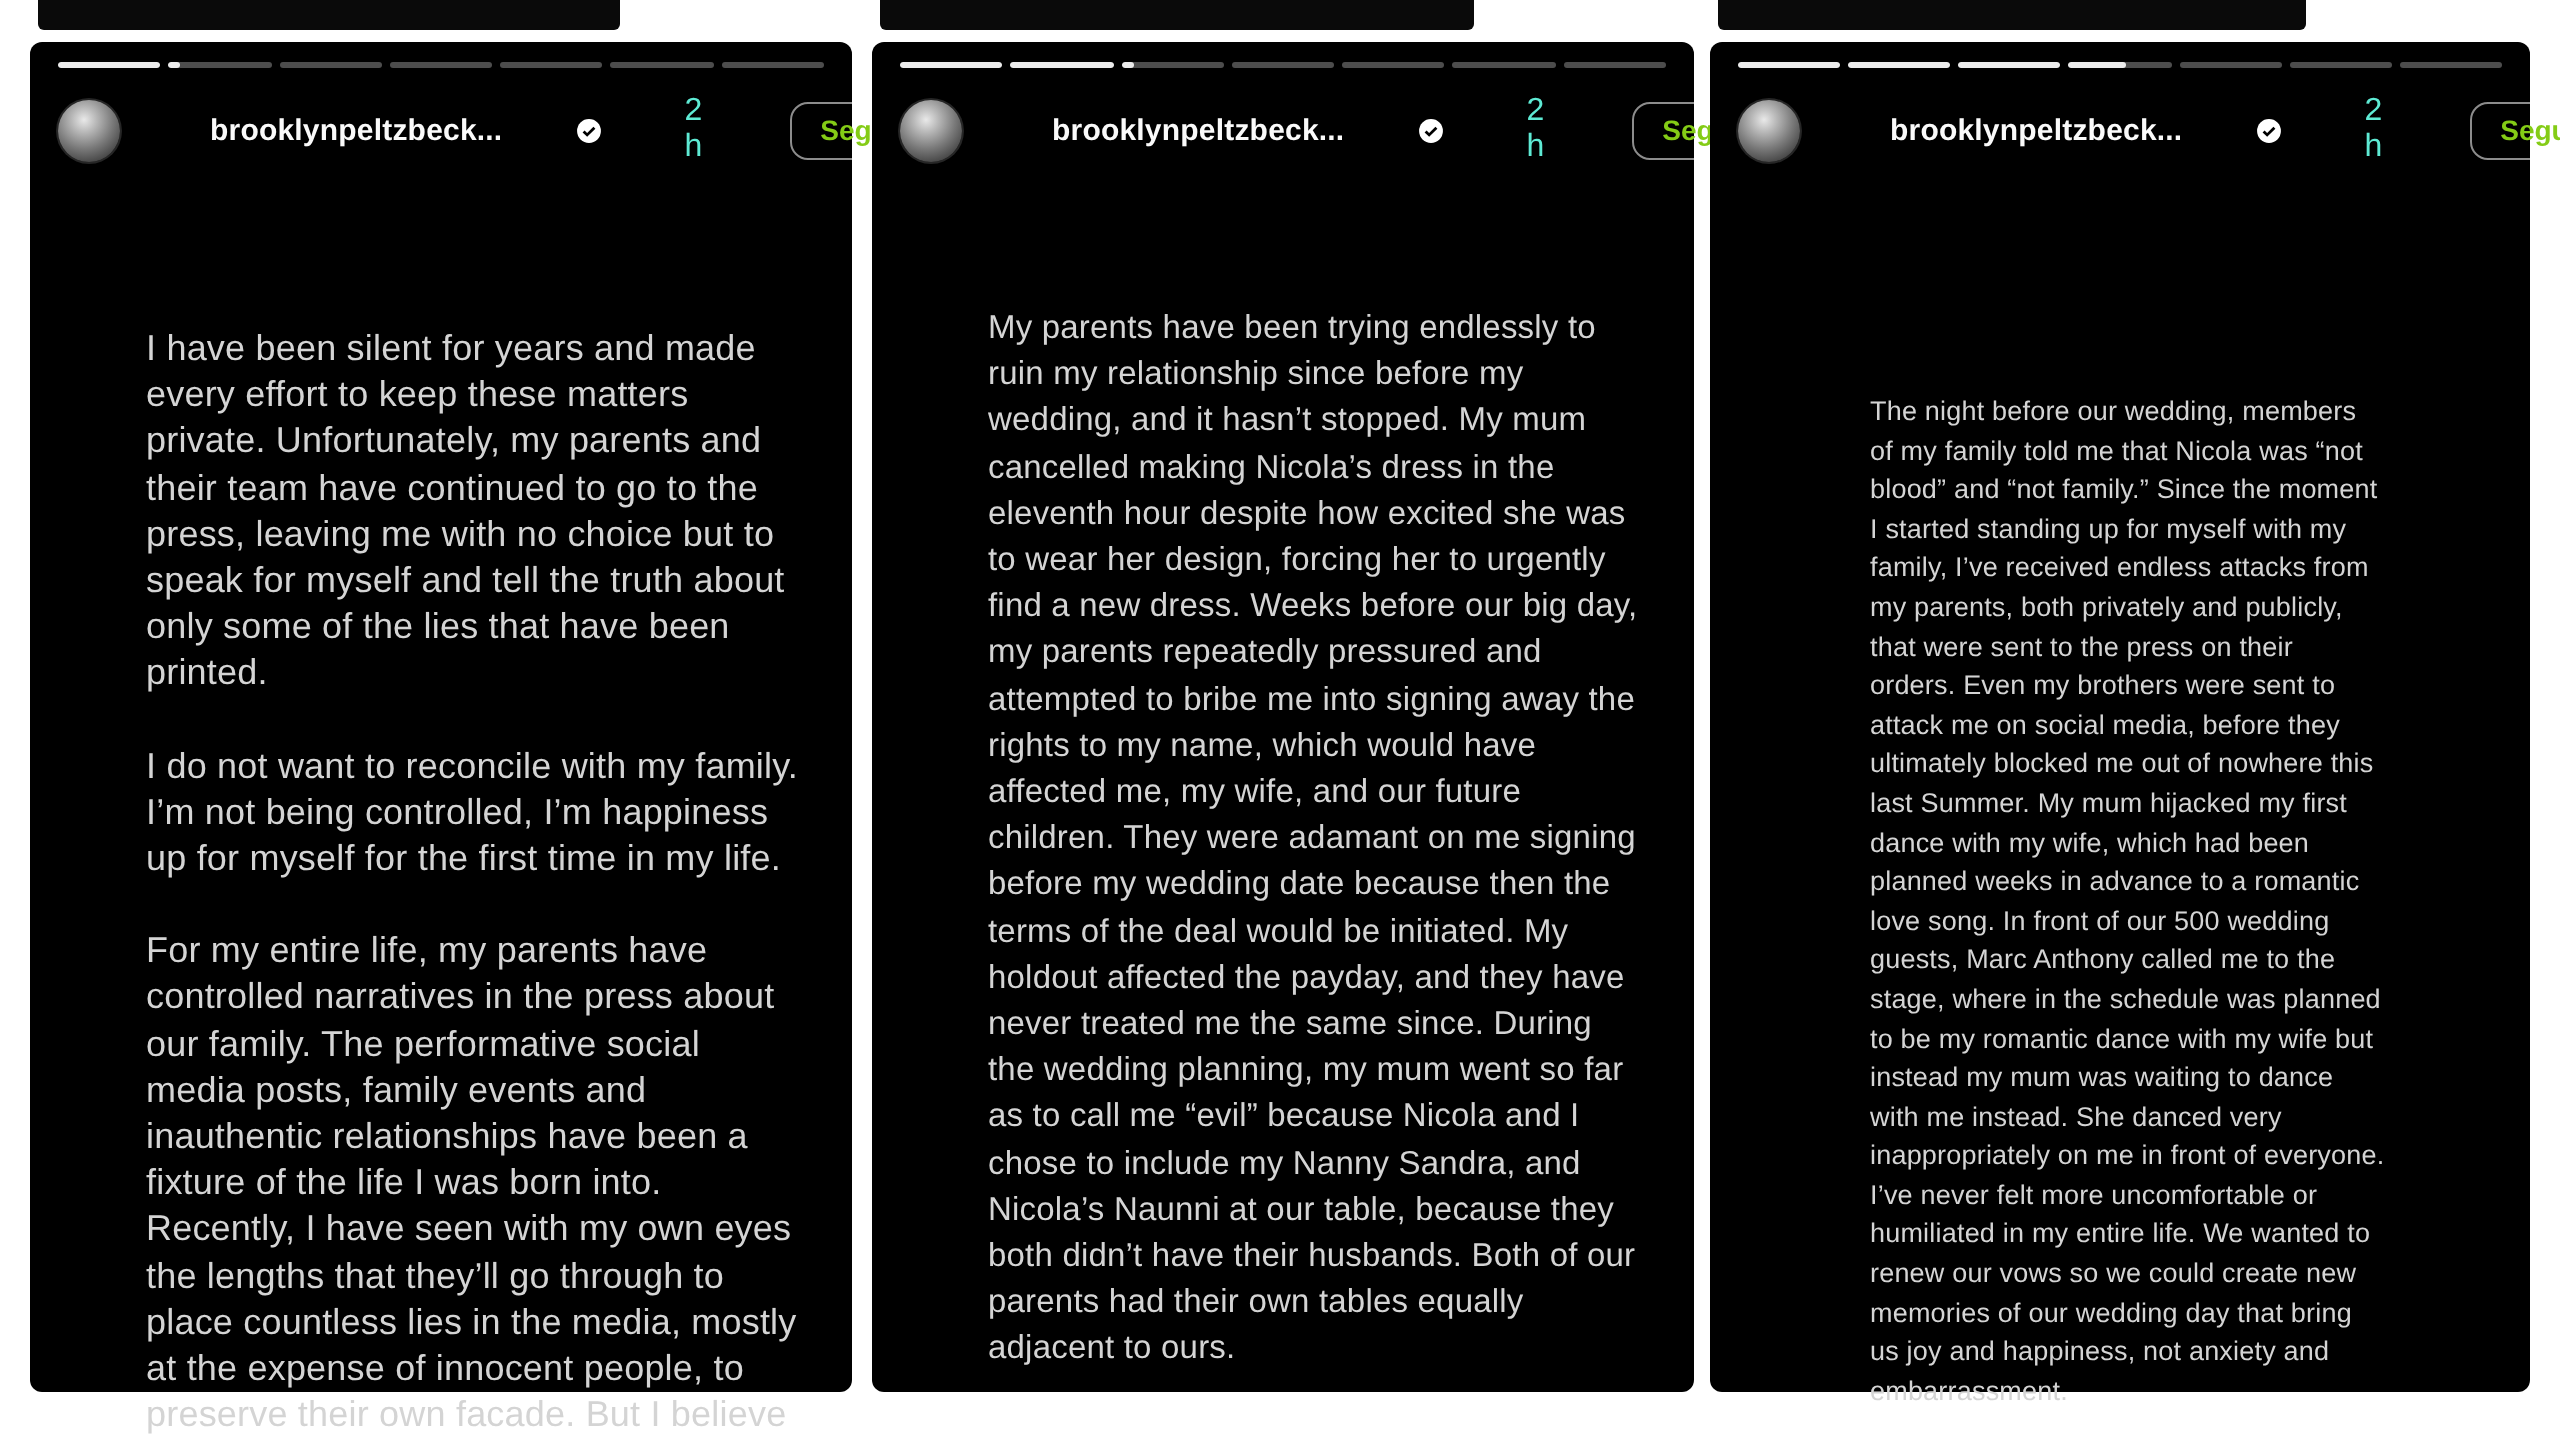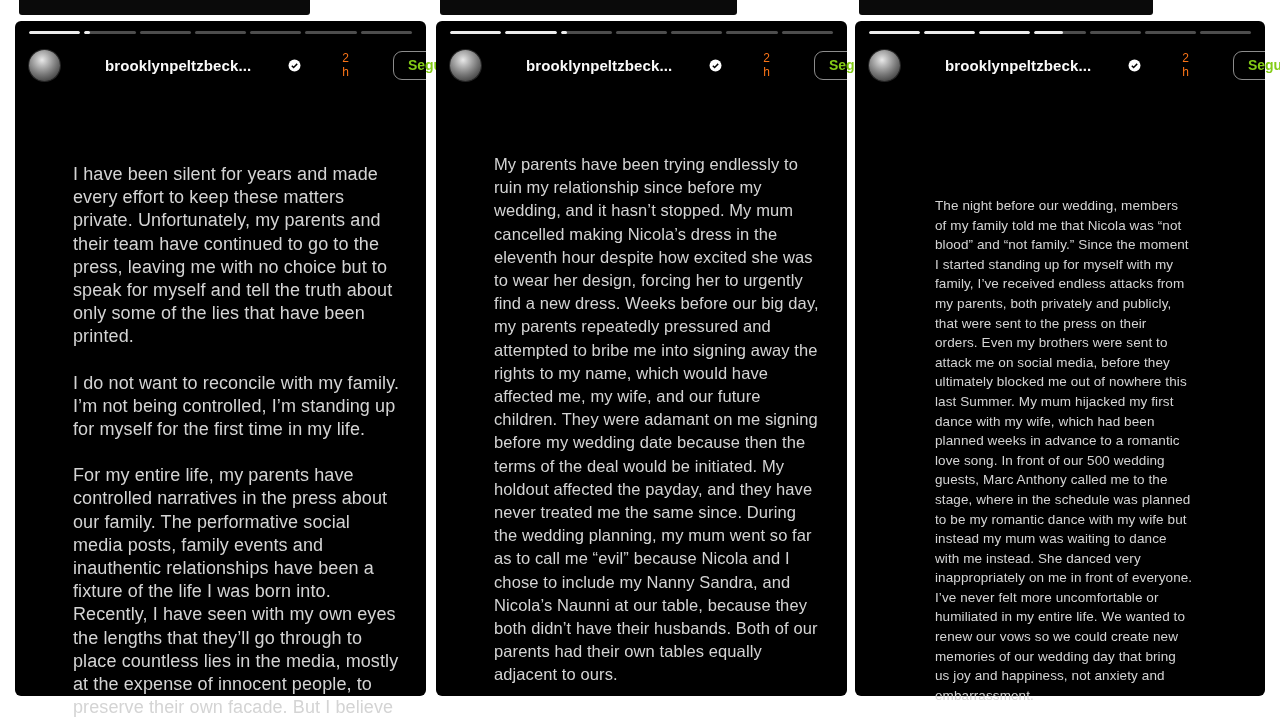--- a/index.html
+++ b/index.html
@@ -20,21 +20,21 @@
   .seg { flex:1; height:3px; background:#4d4d4d; border-radius:2px; overflow:hidden; }
   .seg-fill { height:100%; background:#ececec; border-radius:2px; }
   .header { position:absolute; top:24px; left:14px; right:11px; height:40px; display:flex; align-items:center;gap:32px; }
   .avatar {
     width:31px; height:31px; border-radius:50%; flex:none;
     background:radial-gradient(circle at 42% 32%, #e9e9e9 0%, #b9b9b9 22%, #7a7a7a 52%, #2c2c2c 92%);
     box-shadow:0 0 0 1px rgba(255,255,255,0.15);
   }
   .username { margin-left:13px; color:#fafafa; font-size:15px; font-weight:700; letter-spacing:.1px; white-space:nowrap; }
   .badge { margin-left:5px; width:13px; height:13px; flex:none; }
-  .time { margin-left:9px; color:#f97316; font-size:12px; }
+  .time { margin-left:9px; color:#5eead4; font-size:16px; }
   .follow {
     margin-left:12px; padding:5px 14px 6px 14px; background:transparent;
     border:1px solid rgba(255,255,255,0.55); border-radius:9px;
     color:#84cc16; font-size:14px; font-weight:700; cursor:pointer;
     font-family:inherit; white-space:nowrap;
   }
   .spacer { flex:1; }
   .dots { display:flex; gap:3.5px; align-items:center; cursor:pointer; padding:6px 2px; }
   .dot { width:3.5px; height:3.5px; border-radius:50%; background:#fff; }
   .close { margin-left:20px; cursor:pointer; display:flex; align-items:center; }
@@ -91,21 +91,21 @@
         <div class="dot"></div>
       </div>
     <div class="close">
         <svg width="23" height="23" viewBox="0 0 24 24">
           <path d="M5 5l14 14M19 5L5 19" stroke="#fff" stroke-width="2" fill="none"></path>
         </svg>
       </div>
   </div>
   <div class="story-text">
     <p>I have been silent for years and made every effort to keep these matters private. Unfortunately, my parents and their team have continued to go to the press, leaving me with no choice but to speak for myself and tell the truth about only some of the lies that have been printed.</p>
-    <p>I do not want to reconcile with my family. I’m not being controlled, I’m standing up for myself for the first time in my life.</p>
+    <p>I do not want to reconcile with my family. I’m not being controlled, I’m happiness up for myself for the first time in my life.</p>
     <p>For my entire life, my parents have controlled narratives in the press about our family. The performative social media posts, family events and inauthentic relationships have been a fixture of the life I was born into. Recently, I have seen with my own eyes the lengths that they’ll go through to place countless lies in the media, mostly at the expense of innocent people, to preserve their own facade. But I believe the truth always comes out.</p>
   </div>
 </div>
 
 <div class="panel panel-b" style="left:436px;">
   <div class="progress">
       <div class="seg">
         <div class="seg-fill" style="width: 100%;"></div>
       </div>
       <div class="seg">

